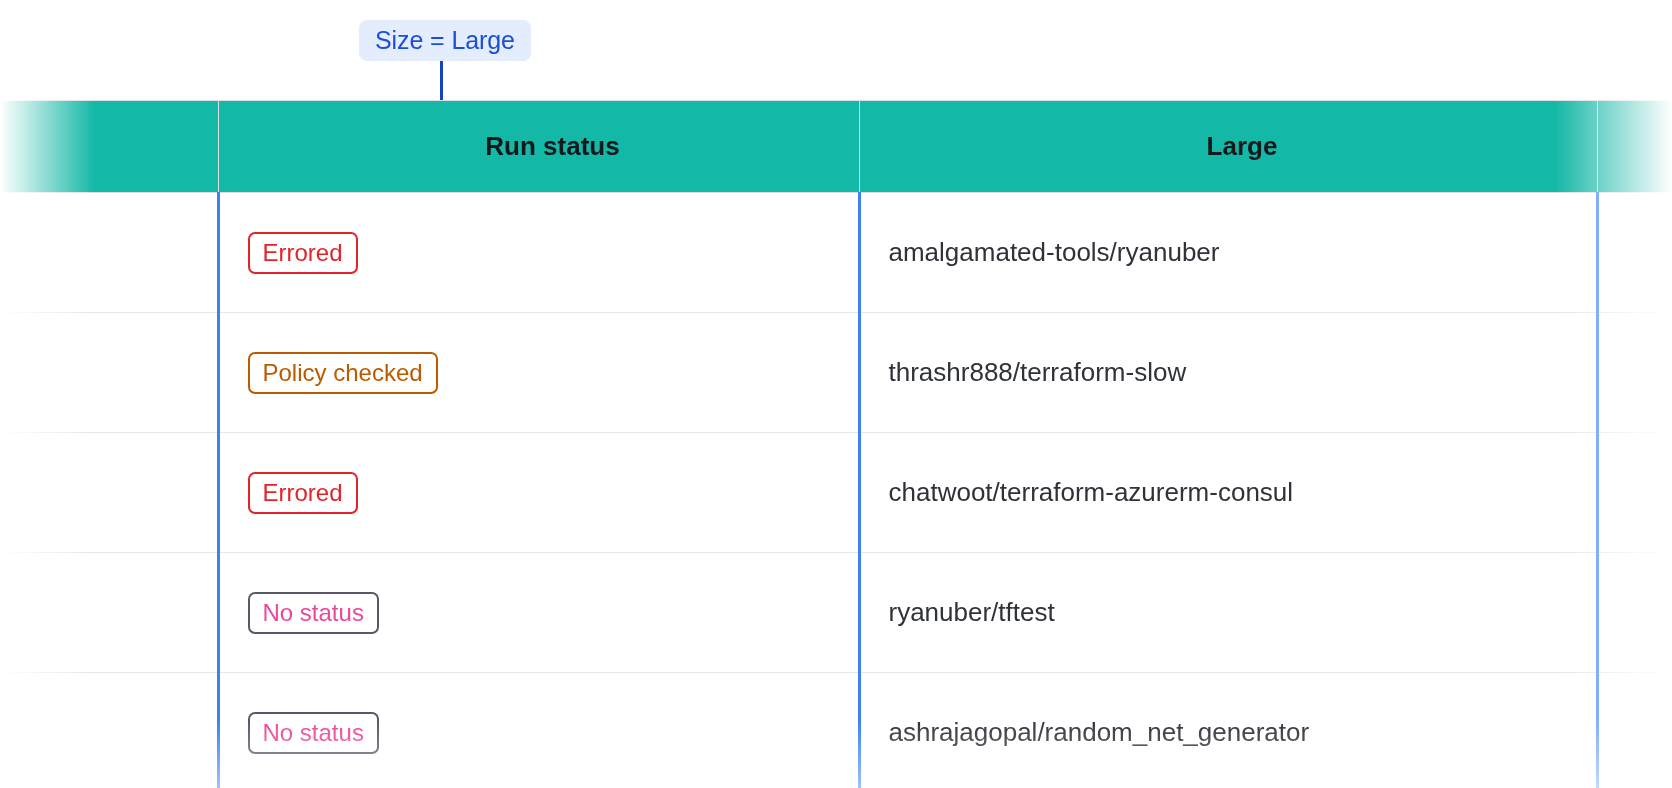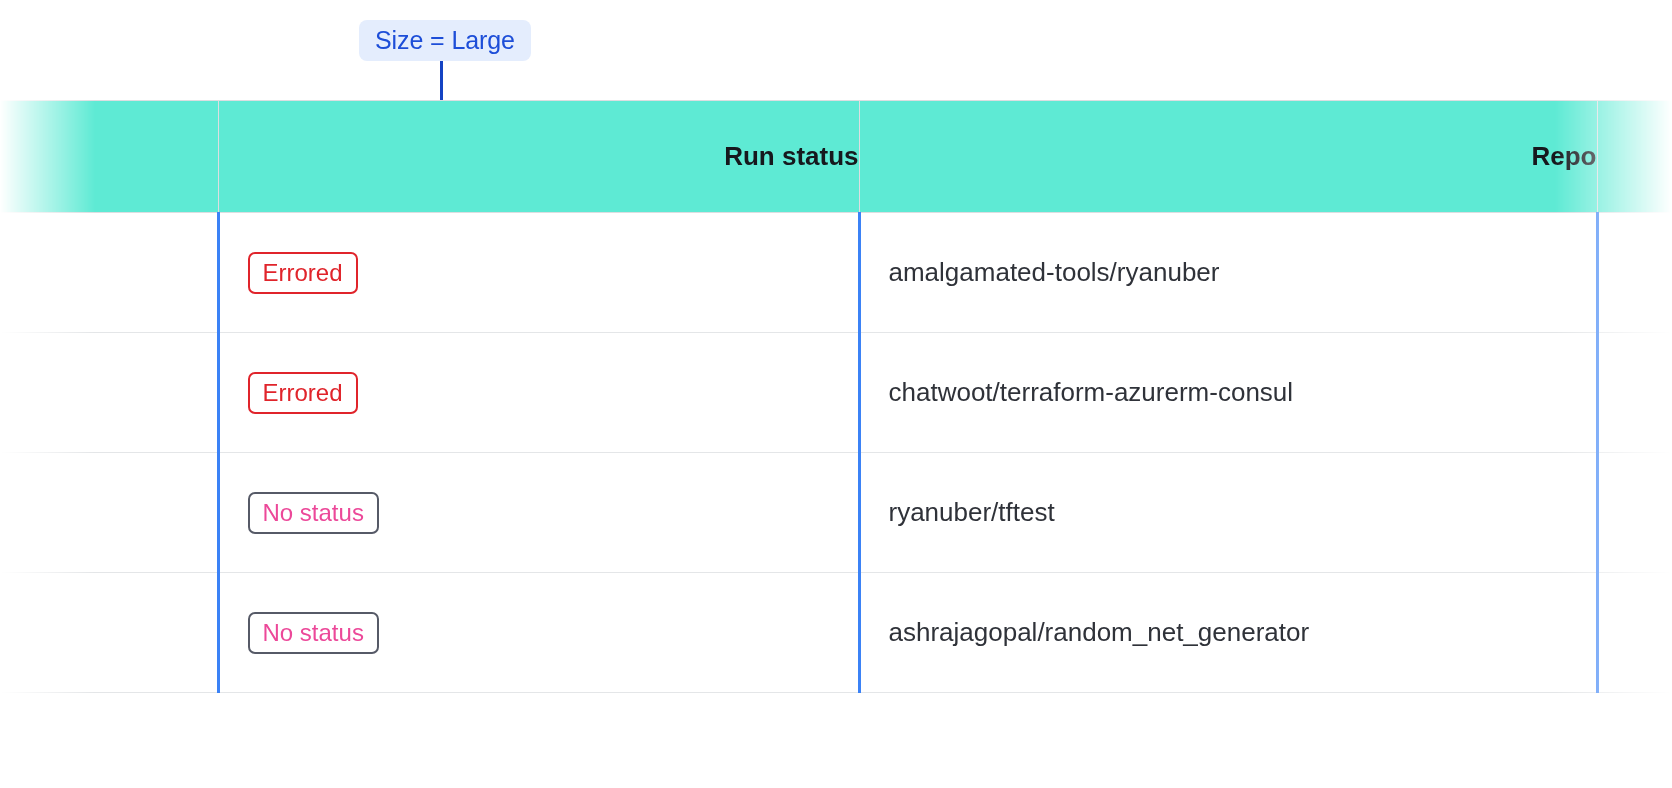--- a/index.html
+++ b/index.html
@@ -78,26 +78,26 @@
     border-collapse: collapse;
     table-layout: fixed;
   }
 
   table.grid col.c-spacer { width: 218px; }
   table.grid col.c-status { width: 641px; }
   table.grid col.c-repo   { width: 738px; }
   table.grid col.c-tail   { width: 75px; }
 
   thead th {
-    height: 112px;
-    background: #5eead4;
+    height: 92px;
+    background: #14b8a6;
     border-top: 1px solid #dcdee1;
     border-bottom: 1px solid #dcdee1;
     border-right: 1px solid #dcdee1;
-    text-align: right;
+    text-align: center;
     vertical-align: middle;
     font-size: 26px;
     font-weight: bold;
     color: #16181d;
     padding: 0 0 0 28px;
   }
   thead th.spacer-head { padding: 0; }
   thead th.tail-head   { border-right: none; }
 
   tbody td {
@@ -147,35 +147,43 @@
       <colgroup>
         <col class="c-spacer">
         <col class="c-status">
         <col class="c-repo">
         <col class="c-tail">
       </colgroup>
       <thead>
         <tr>
           <th class="spacer-head"></th>
           <th>Run status</th>
-          <th>Repo</th>
+          <th>Large</th>
           <th class="tail-head"></th>
         </tr>
       </thead>
       <tbody>
 
         <tr>
           <td class="spacer-cell"></td>
           <td>
             <span class="badge errored">Errored</span>
           </td>
           <td>amalgamated-tools/ryanuber</td>
           <td class="tail-cell"></td>
         </tr>
 
+        <tr>
+          <td class="spacer-cell"></td>
+          <td>
+            <span class="badge policy-checked">Policy checked</span>
+          </td>
+          <td>thrashr888/terraform-slow</td>
+          <td class="tail-cell"></td>
+        </tr>
 
         <tr>
           <td class="spacer-cell"></td>
           <td>
             <span class="badge errored">Errored</span>
           </td>
           <td>chatwoot/terraform-azurerm-consul</td>
           <td class="tail-cell"></td>
         </tr>
 

